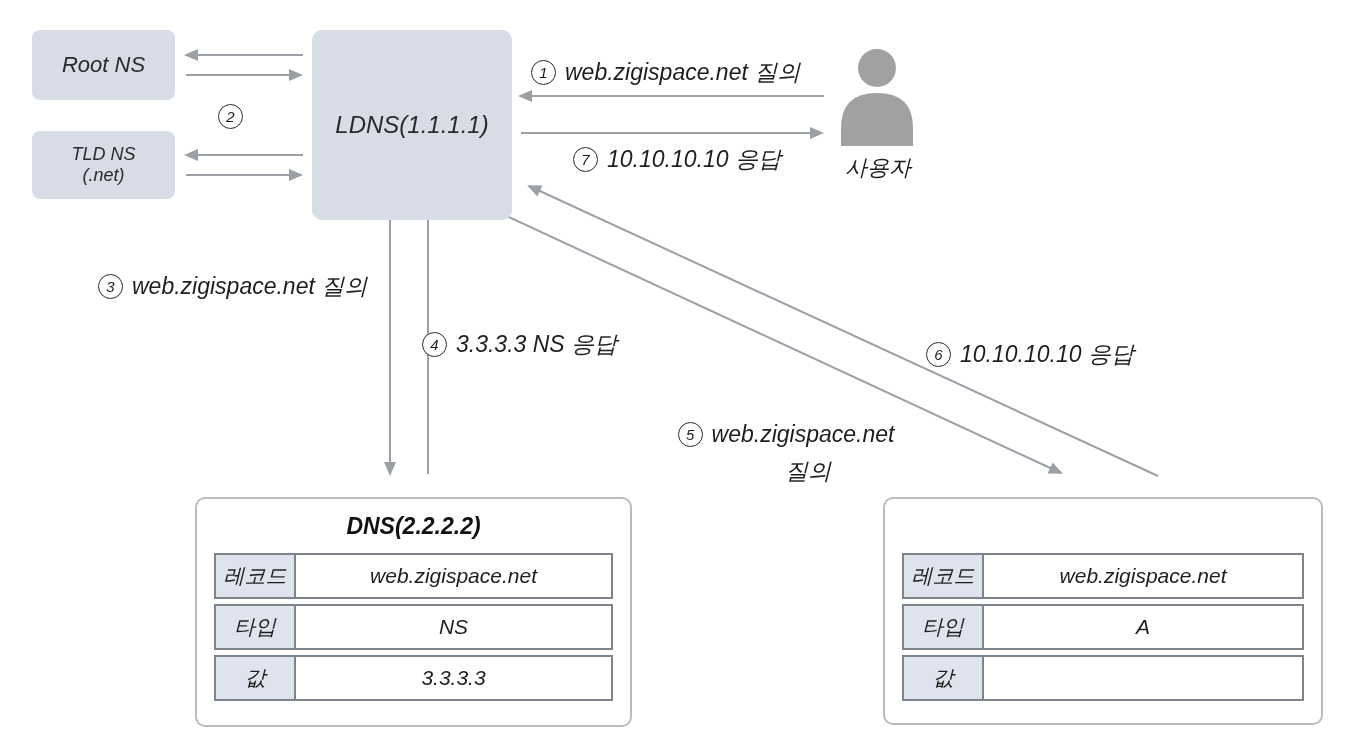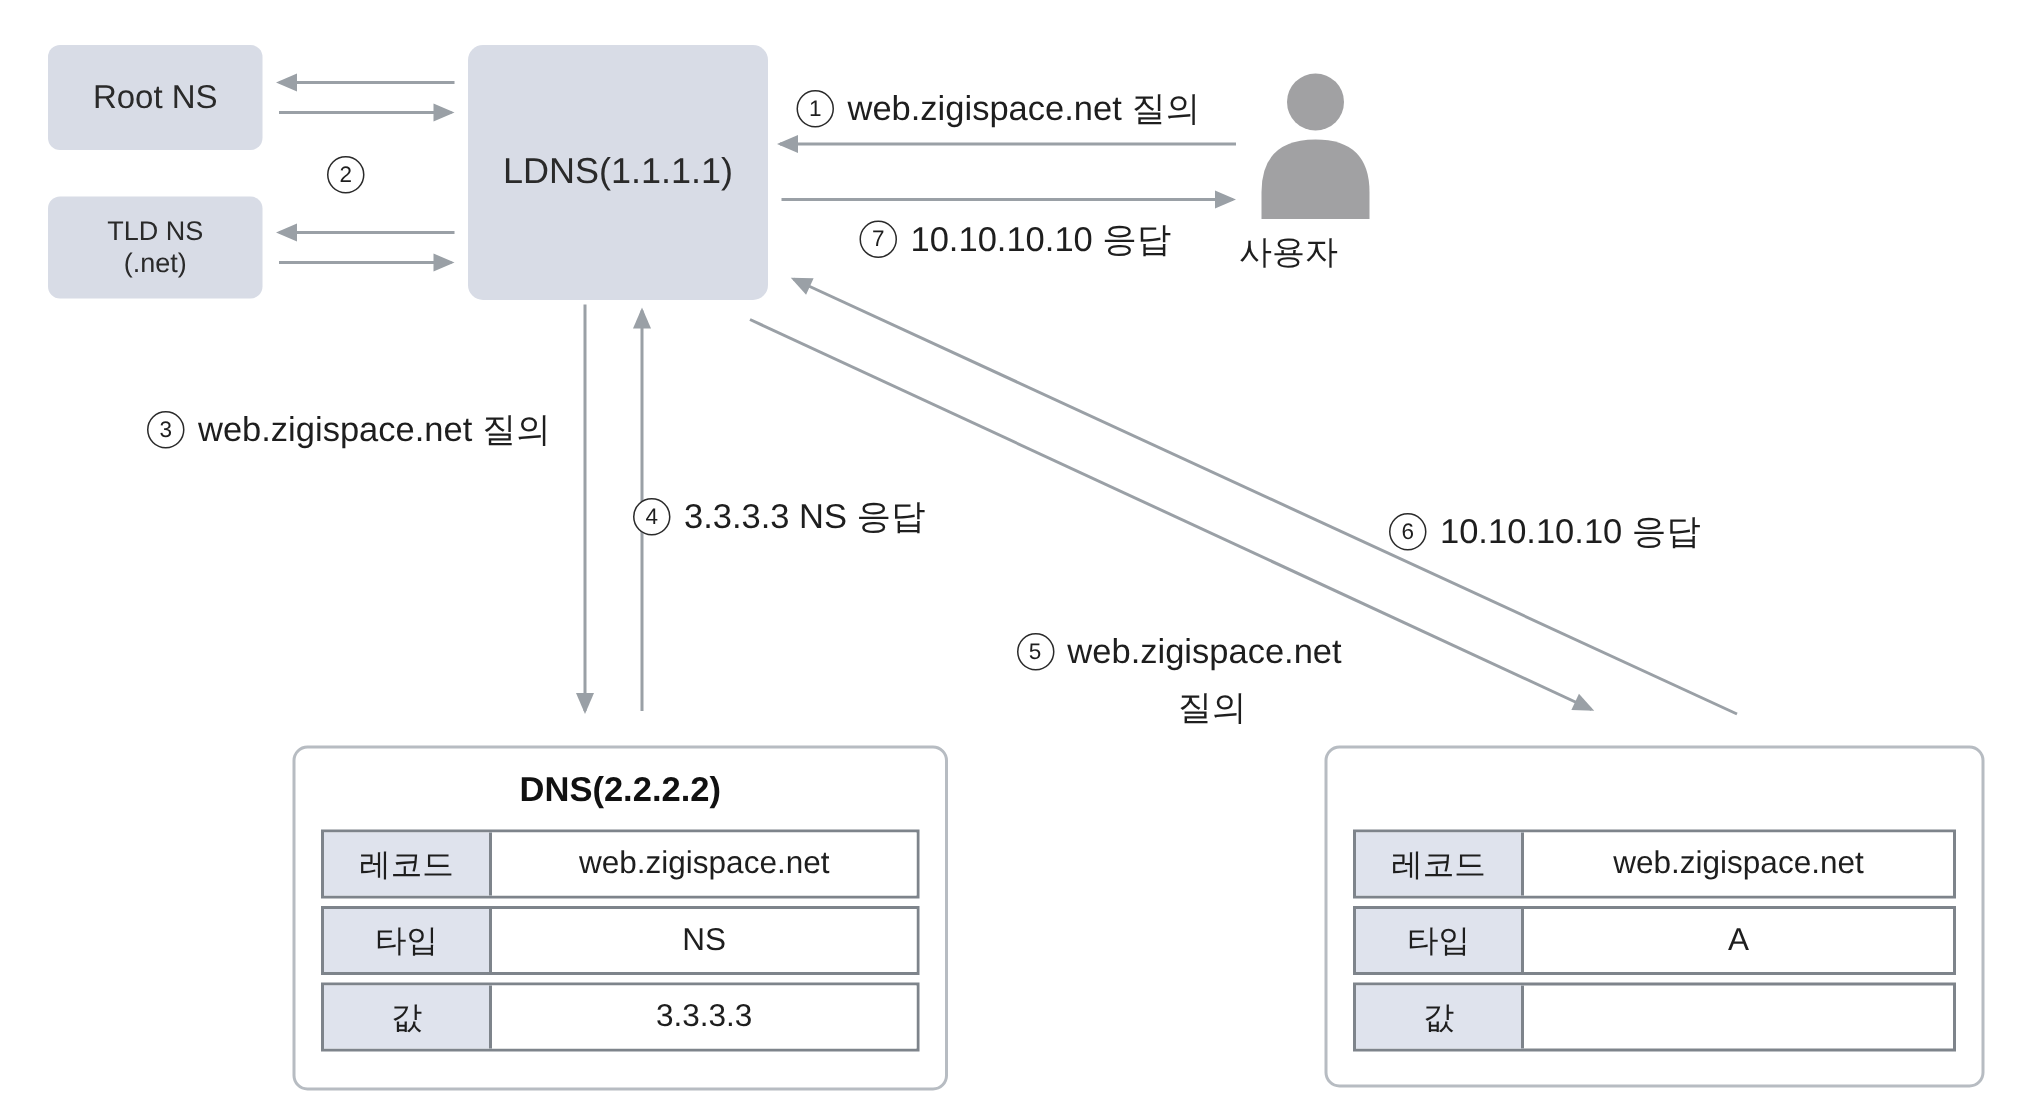--- a/index.html
+++ b/index.html
@@ -1,59 +1,59 @@
 <!DOCTYPE html>
 <html><head>
 <meta charset="utf-8">
 <style>
   html,body{margin:0;padding:0;background:#ffffff;}
   #canvas{
     position:relative;width:1352px;height:744px;background:#ffffff;overflow:hidden;
-    font-family:"Liberation Sans","DejaVu Sans",sans-serif;color:#1e1e1e;
+    font-family:"Liberation Sans","DejaVu Sans",sans-serif;color:#1e1e1e;font-style:italic;
   }
   .abs{position:absolute;}
   
   .node{
     position:absolute;background:#d8dce6;border-radius:8px;
     display:flex;flex-direction:column;align-items:center;justify-content:center;
     color:#2a2a2a;text-align:center;
   }
   #root-ns{left:32px;top:30px;width:143px;height:70px;font-size:22px;}
   #tld-ns{left:32px;top:131px;width:143px;height:68px;font-size:18px;line-height:1.15;}
-  #ldns{left:312px;top:30px;width:200px;height:170px;font-size:24px;border-radius:10px;}
+  #ldns{left:312px;top:30px;width:200px;height:190px;font-size:24px;border-radius:10px;}
   
   .flow-label{
     position:absolute;display:flex;align-items:center;white-space:nowrap;
     font-size:23px;color:#1e1e1e;
   }
   .circ{
     display:inline-flex;width:23px;height:23px;border:1.6px solid #2a2a2a;border-radius:50%;
     align-items:center;justify-content:center;font-size:15px;margin-right:9px;flex:0 0 auto;
     background:#fff;
   }
   .two-line{flex-direction:column;justify-content:center;}
   .two-line .line1{display:flex;align-items:center;}
   .two-line .line2{margin-top:8px;text-align:center;margin-left:44px;}
   
-  #user-label{position:absolute;left:826px;top:153px;width:104px;text-align:left;font-size:22px;}
+  #user-label{position:absolute;left:826px;top:153px;width:104px;text-align:center;font-size:22px;}
   
   .rec-card{
     position:absolute;background:#ffffff;border:2px solid #b7bcc2;border-radius:10px;
     box-sizing:border-box;
   }
   #dns-card{left:195px;top:497px;width:437px;height:230px;}
   #gslb-card{left:883px;top:497px;width:440px;height:228px;}
   .rec-title{
     position:absolute;left:0;right:0;top:14px;text-align:center;
     font-size:23px;font-weight:700;color:#111;
   }
   .rec-rows{position:absolute;left:17px;right:17px;top:54px;}
   .rec-row{display:flex;height:46px;margin-bottom:5px;border:2px solid #7e848b;box-sizing:border-box;}
   .rec-key{
-    width:112px;flex:0 0 auto;background:#dfe3ed;border-right:2px solid #7e848b;
+    width:80px;flex:0 0 auto;background:#dfe3ed;border-right:2px solid #7e848b;
     display:flex;align-items:center;justify-content:center;font-size:21px;box-sizing:border-box;
   }
   .rec-val{flex:1;display:flex;align-items:center;justify-content:center;font-size:21px;background:#fff;}
   svg{display:block;}
 </style>
 </head>
 <body>
 
 <div id="canvas">
 

